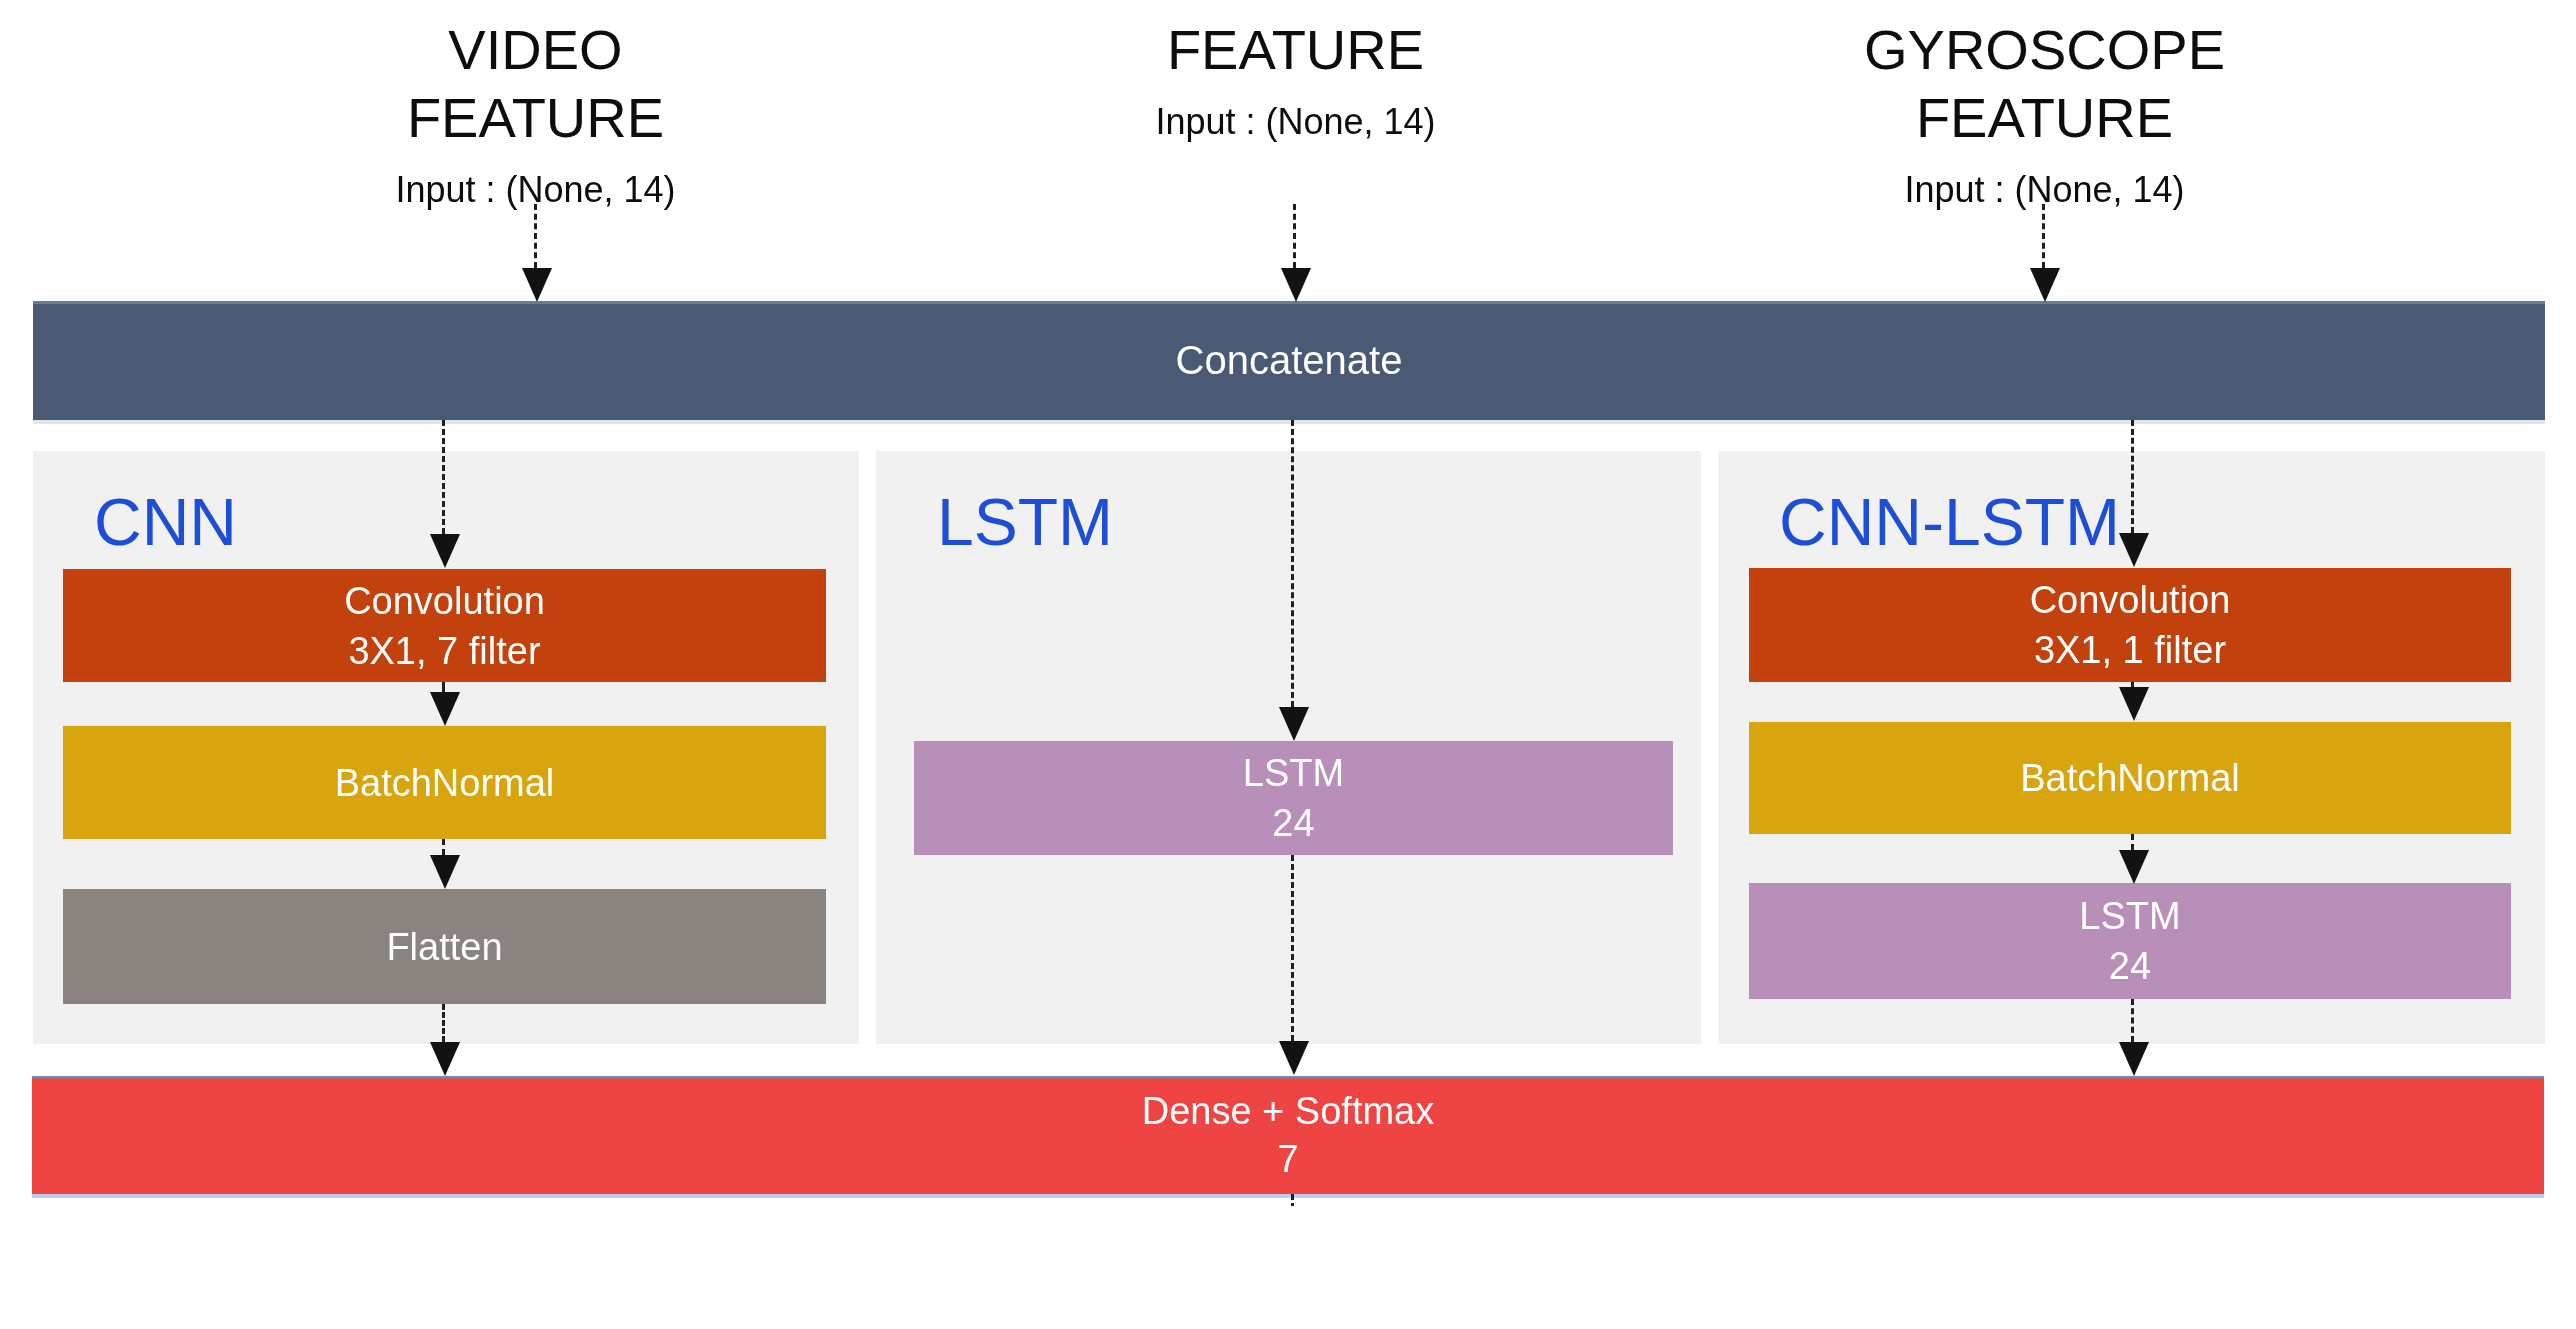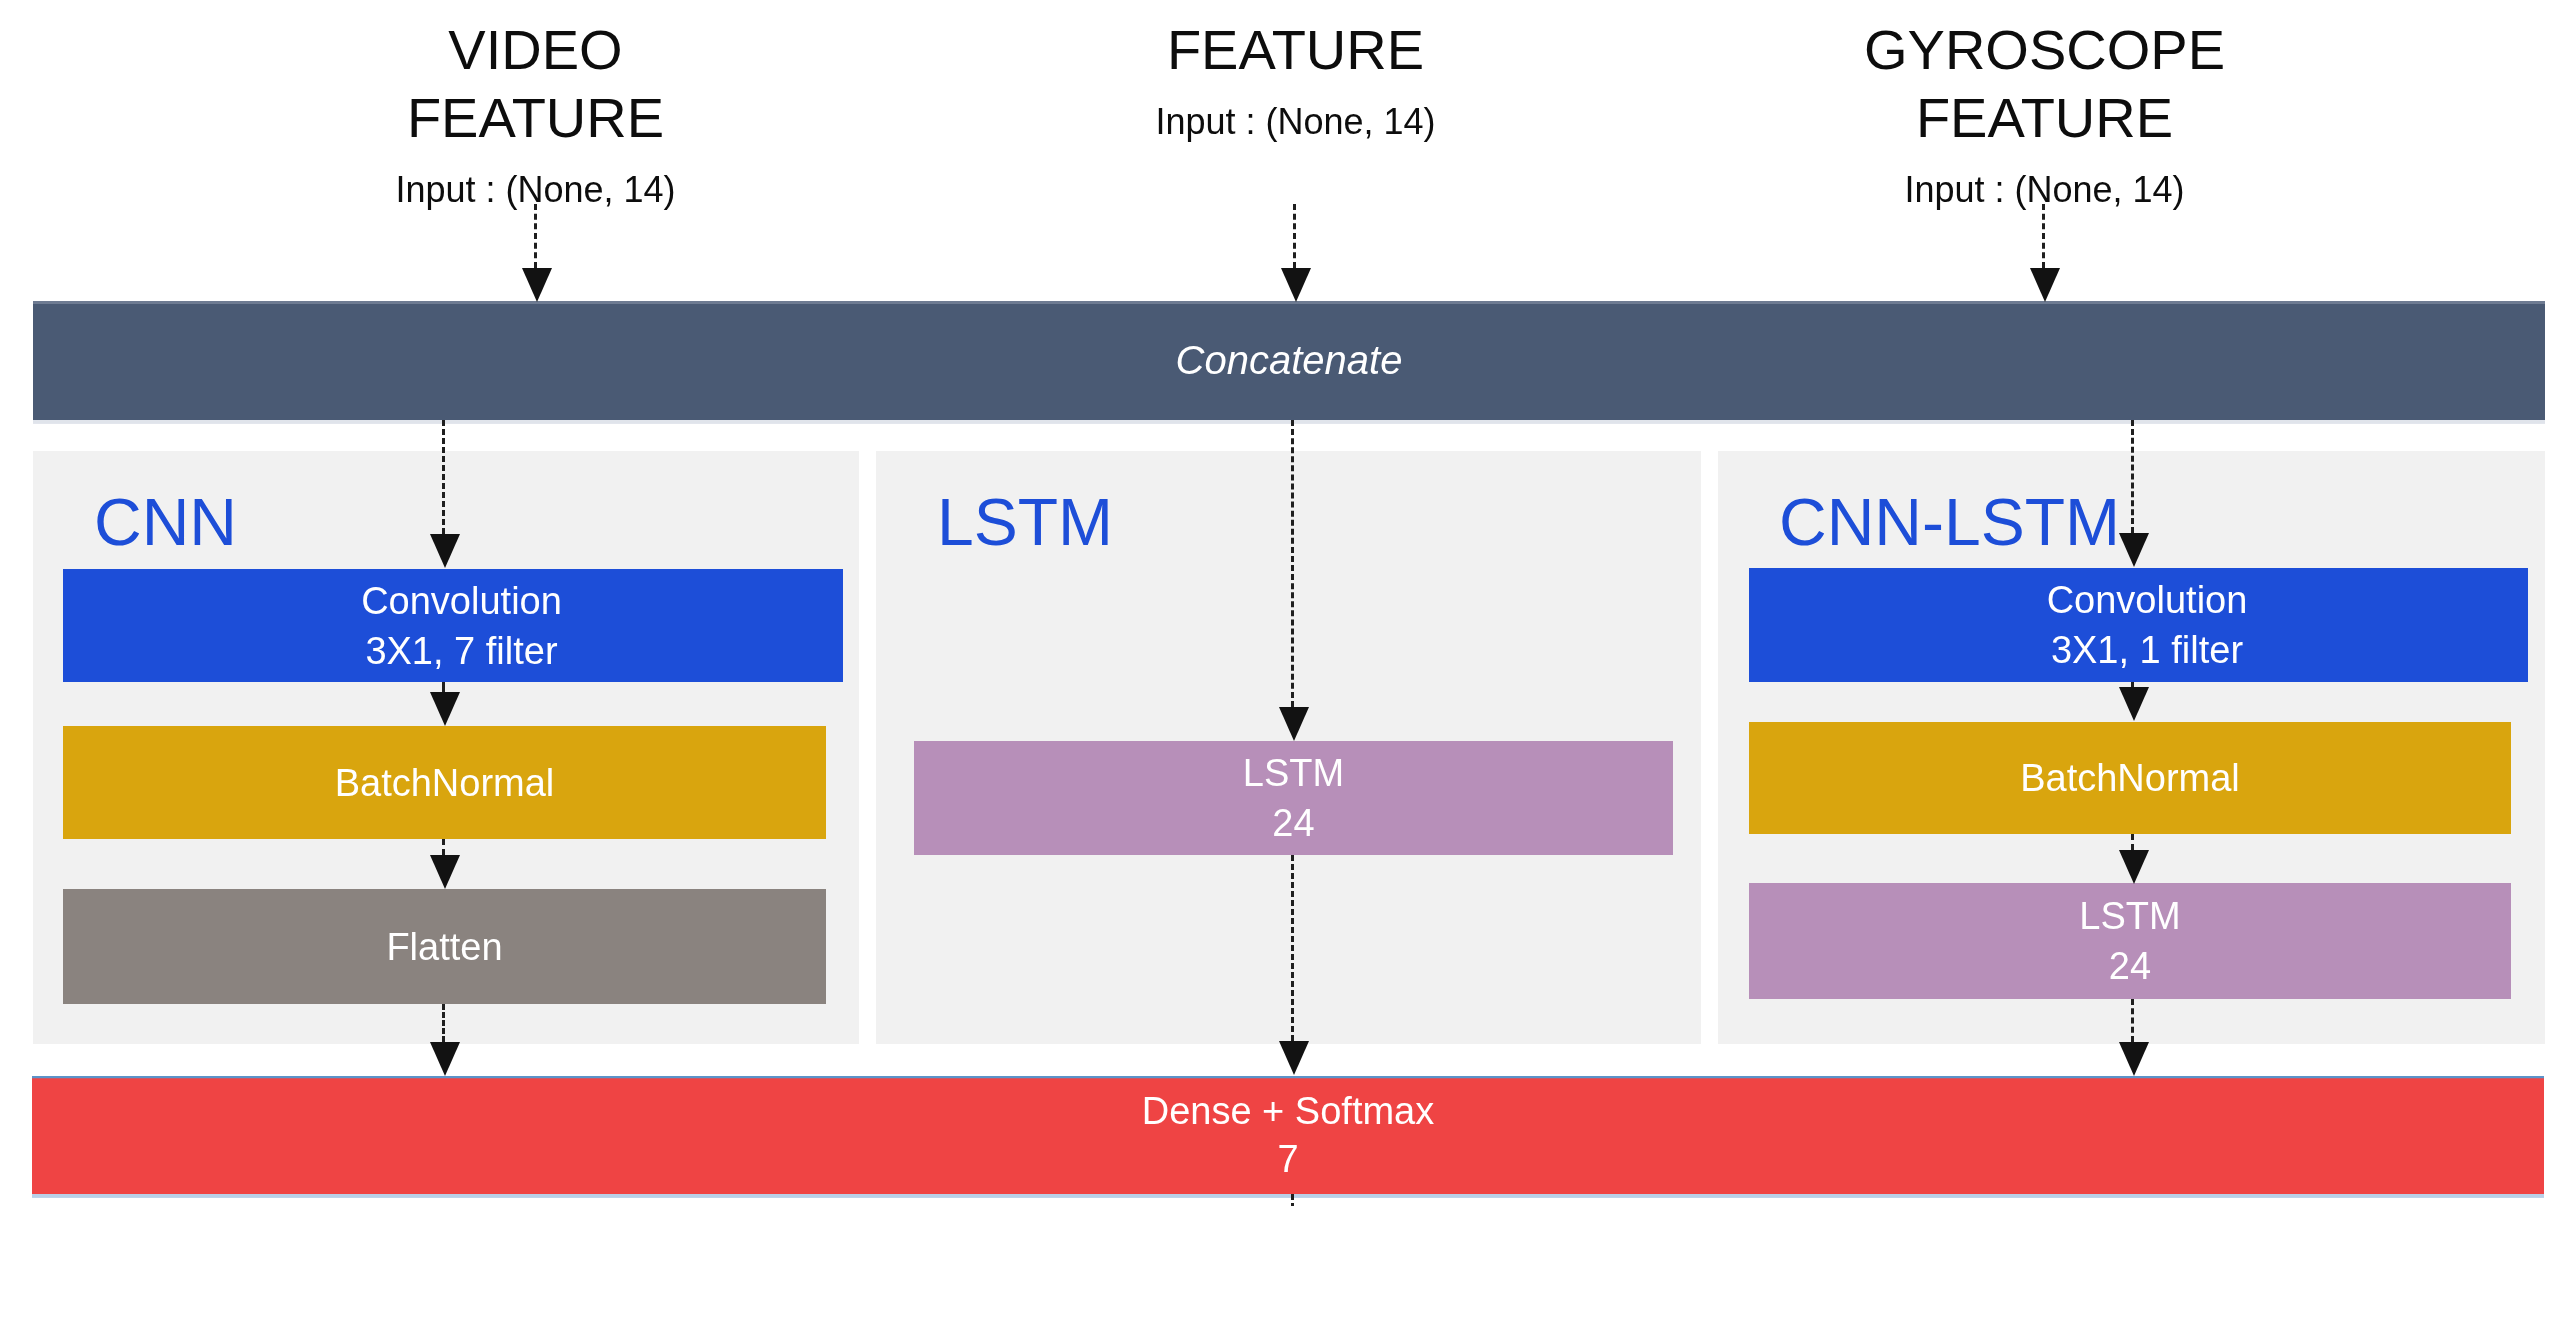--- a/index.html
+++ b/index.html
@@ -9,31 +9,30 @@
   }
   
   .ihead{position:absolute;top:15.5px;width:699px;text-align:center;color:#0d0d0d;}
   .ititle{font-size:56px;line-height:68px;font-weight:400;}
   .ishape{margin-top:17px;font-size:36px;}
   
   .concat{
     position:absolute;left:33px;top:301px;width:2512px;height:119px;background:#4a5a74;
     display:flex;align-items:center;justify-content:center;color:#ffffff;font-size:40px;
     box-shadow:0 3.9px 0 #e0e4eb, inset 0 3.1px 0 #6e7b92;
-    font-style:italic;
   }
   
   .panel{position:absolute;background:#f1f1f1;}
   .ptitle{position:absolute;top:33px;left:61px;font-size:66px;color:#1d4ed8;}
   
   .box{
     position:absolute;display:flex;flex-direction:column;justify-content:center;align-items:center;
     color:#ffffff;font-size:38px;line-height:50px;text-align:center;
   }
-  .orange{background:#1d4ed8;padding-left:17px;}
+  .orange{background:#c2410c;}
   .yellow{background:#d9a50e;}
   .gray{background:#8a837f;}
   .purple{background:#b78fb9;}
   
   .dense{
     position:absolute;left:32px;top:1076px;width:2512px;height:118px;background:#ef4444;
     display:flex;flex-direction:column;align-items:center;justify-content:center;
     color:#ffffff;font-size:38px;line-height:48px;
     box-shadow:0 3.9px 0 #b9d0e8, inset 0 2.3px 0 #5b93c9;
   }

